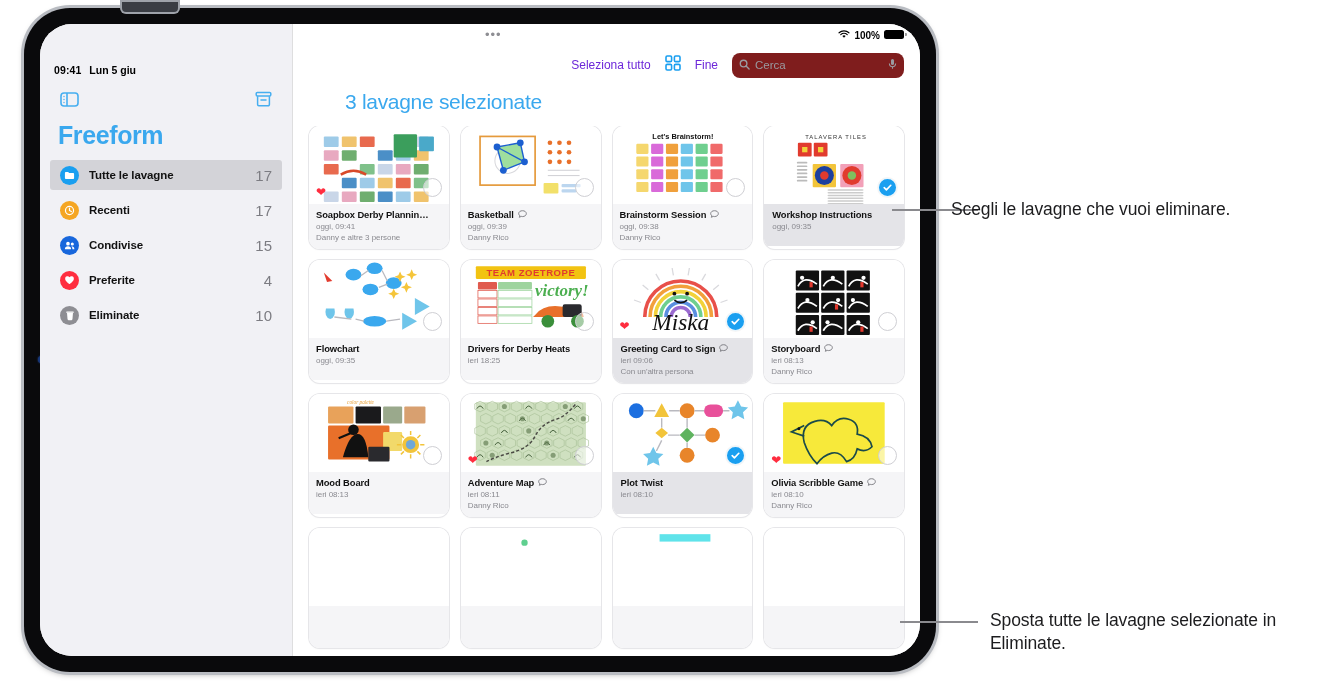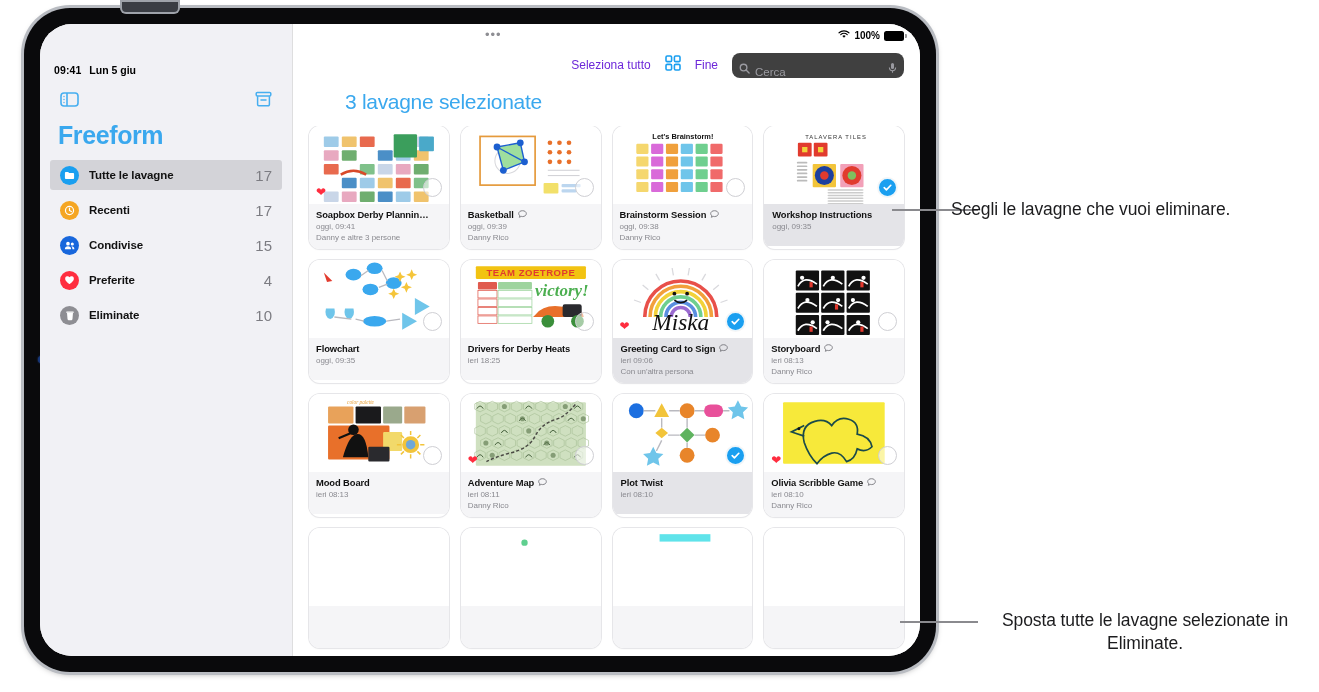--- a/index.html
+++ b/index.html
@@ -74,37 +74,37 @@
   .sb-label { font-size: 11.5px; font-weight: 600; color: #111; flex: 1; letter-spacing: -.1px; }
   .sb-count { font-size: 15px; color: #7c7c82; font-weight: 500; }
 
   
   #main { flex: 1; position: relative; background: #fff; display: flex; flex-direction: column; }
   .main-status {
     height: 22px; display: flex; align-items: center; padding: 0 16px;
     justify-content: space-between;
   }
   .dots { font-size: 13px; color: #8e8e93; letter-spacing: 1px; margin-left: 176px; line-height: 6px; }
-  .status-right { display: flex; align-items: flex-end; gap: 4px; font-size: 10px; font-weight: bold; }
+  .status-right { display: flex; align-items: flex-start; gap: 4px; font-size: 10px; font-weight: bold; }
   .battery {
     width: 20px; height: 9.5px; border-radius: 2.5px; background: #000;
     position: relative;
   }
   .battery::after {
     content:''; position:absolute; right:-2.5px; top:3px; width:1.8px; height:3.5px;
     background:#999; border-radius:0 1px 1px 0;
   }
   .main-toolbar {
     height: 38px; display: flex; align-items: center; justify-content: flex-end;
     gap: 14px; padding: 0 16px;
   }
   .tb-link { font-size: 12px; color: #6d28d9; font-weight: 500; }
   .search-box {
-    width: 172px; height: 25px; background: #404040; border-radius: 8px;
-    display: flex; align-items: flex-end; padding: 0 7px; gap: 5px;
+    width: 172px; height: 25px; background: #7f1d1d; border-radius: 8px;
+    display: flex; align-items: center; padding: 0 7px; gap: 5px;
   }
   .search-ph { font-size: 11.5px; color: #9a9aa0; flex: 1; }
   .main-head {
     font-size: 21px; font-weight: normal; color: #3aa8ee;
     padding: 6px 0 12px 16px; letter-spacing: -.3px; margin-left: 36px;
   }
   #grid-scroll { flex: 1; overflow: hidden; position: relative; }
   .grid {
     display: grid; grid-template-columns: repeat(4, 1fr);
     gap: 11px 12px; padding: 0 16px;
@@ -887,15 +887,15 @@
 
 
       </div>
     </div>
   </div>
 
   <div class="lead-line" style="left:892px; top:209px; width:86px;"></div>
   <div class="callout" style="left:951px; top:198px; width:300px;">Scegli le lavagne che vuoi eliminare.</div>
 
   <div class="lead-line" style="left:900px; top:621px; width:78px;"></div>
-  <div class="callout" style="left:990px; top:609px; width:310px;text-align:center;">Sposta tutte le lavagne selezionate in Eliminate.</div>
+  <div class="callout" style="left:990px; top:609px; width:310px;">Sposta tutte le lavagne selezionate in Eliminate.</div>
 
 </div>
 
 </body></html>

